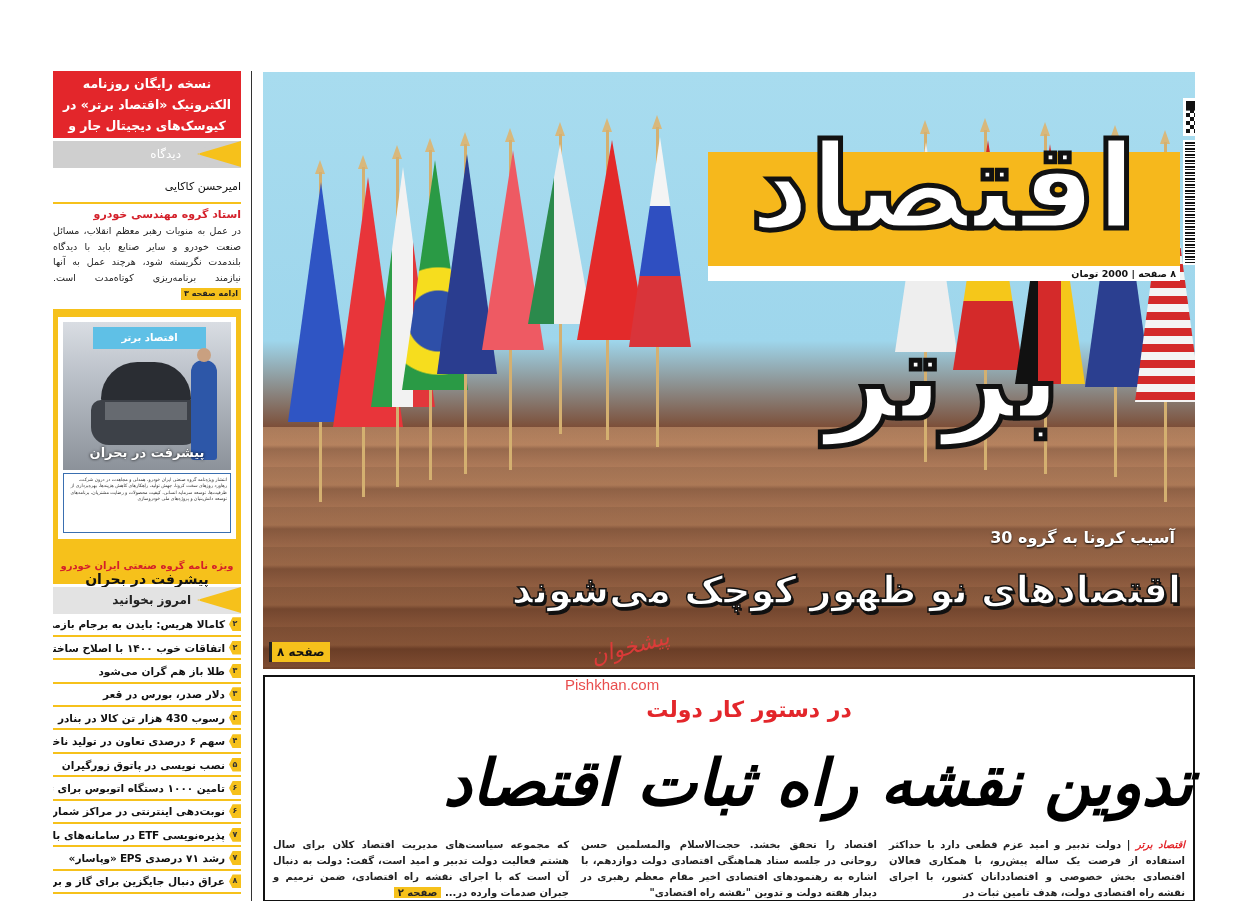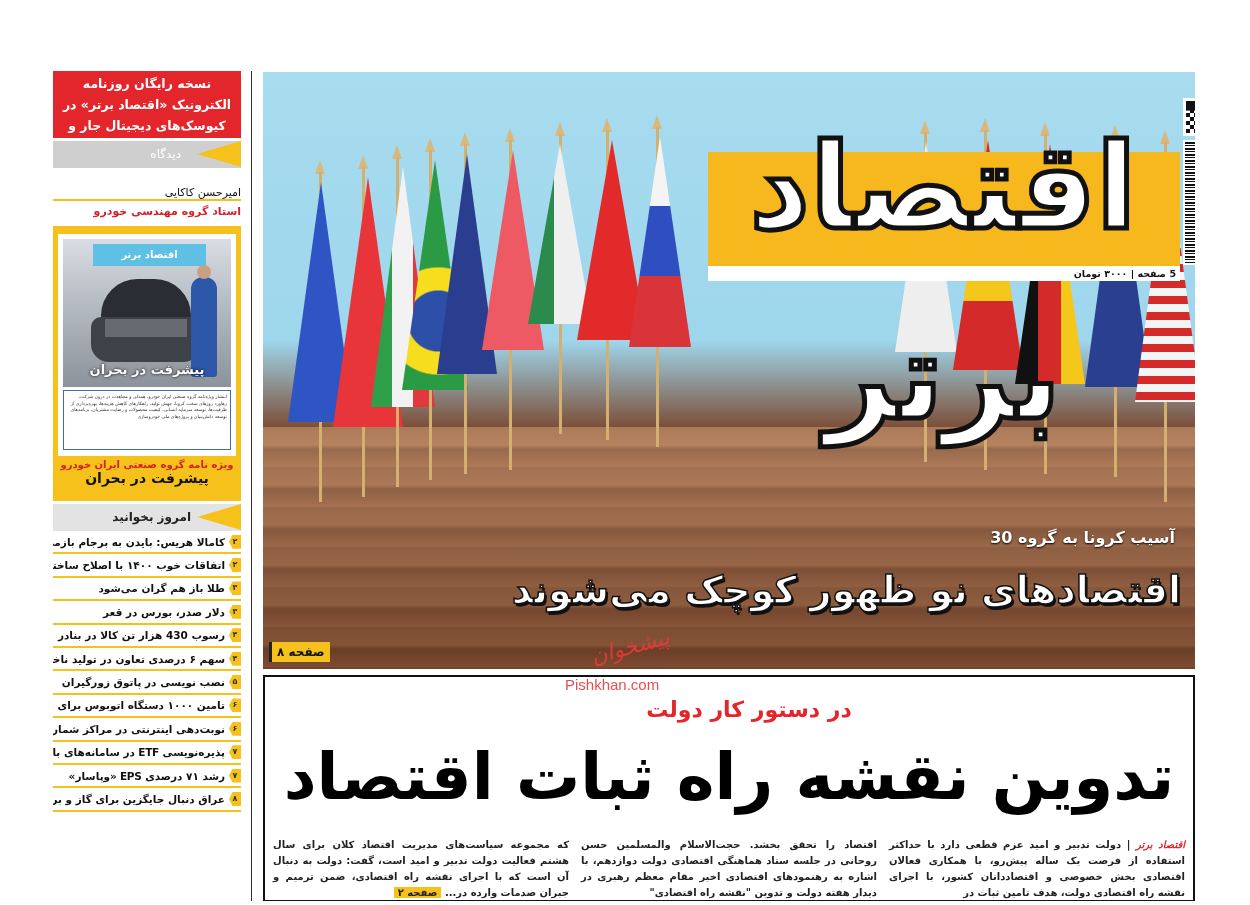--- a/index.html
+++ b/index.html
@@ -11,38 +11,38 @@
   .promo { background: #e3262b; color: #fff; font-weight: bold; font-size: 12.5px; line-height: 21px; text-align: center; padding: 2px 4px; height: 67px; }
   .sec-head { margin-top: 3px; height: 27px; background: #cfcfcf; position: relative; display: flex; align-items: center; justify-content: flex-end; padding-left: 20px; }
   .sec-head .chev { position: absolute; right: 0; top: 0; width: 0; height: 0; border-top: 13.5px solid transparent; border-bottom: 13.5px solid transparent; border-right: 44px solid #f6c11b; }
   .sec-head .chev-inner { position: absolute; right: 30px; top: 0; width: 0; height: 0; border-top: 13.5px solid #cfcfcf; border-bottom: 13.5px solid #cfcfcf; border-right: 12px solid transparent; }
   .sec-head span { color: #fff; font-size: 12px; position: absolute; right: 60px; top: 6px; }
   .sec-head.today { background: #e3e3e3; }
   .sec-head.today span { color: #222; font-weight: bold; right: 50px; }
   .sec-head.today .chev-inner { border-top-color: #e3e3e3; border-bottom-color: #e3e3e3; }
 
   .op-title { font-size: 15px; font-weight: bold; margin-top: 7px; text-align: right; letter-spacing: -0.3px; }
-  .op-author { font-size: 11px; margin-top: 18px; text-align: right; padding-bottom: 0; border-bottom: 2px solid #f6c11b; }
+  .op-author { font-size: 11px; margin-top: 12px; text-align: right; padding-bottom: 9px; border-bottom: 2px solid #f6c11b; }
   .op-role { color: #d4202a; font-size: 11px; font-weight: bold; margin-top: 4px; }
   .op-body { font-size: 9.5px; line-height: 15.5px; margin-top: 2px; text-align: justify; color: #222; }
   .cont-tag { display: inline-block; background: #f6c11b; font-size: 8px; font-weight: bold; padding: 0 3px; line-height: 12px; }
 
   .supp { margin-top: 8px; border-top: 2px solid #f6c11b; background: #f6c11b; height: 275px; padding: 6px 5px 0 5px; position: relative; }
   .supp-img { background: #fff; height: 222px; padding: 5px; }
   .supp-photo { position: relative; height: 148px; background: linear-gradient(180deg,#d9dde3 0%, #b8bec6 40%, #8c929a 100%); overflow: hidden; }
   .supp-mast { position: absolute; top: 5px; left: 30px; right: 25px; height: 22px; background: #5fc0e6; color: #fff; font-size: 10px; font-weight: bold; text-align: center; line-height: 22px; }
   .car { position: absolute; left: 28px; top: 40px; width: 110px; height: 90px; }
   .car .hood { position: absolute; left: 10px; top: 0; width: 90px; height: 40px; background: #2a2d33; border-radius: 40px 40px 4px 4px; }
   .car .body { position: absolute; left: 0; top: 38px; width: 110px; height: 45px; background: #3d4148; border-radius: 10px 10px 18px 18px; }
   .car .engine { position: absolute; left: 14px; top: 40px; width: 82px; height: 18px; background: #666a70; }
   .worker { position: absolute; right: 14px; top: 38px; width: 26px; height: 100px; background: #2d57a8; border-radius: 12px 12px 3px 3px; }
   .worker::before { content: ""; position: absolute; top: -12px; left: 6px; width: 14px; height: 14px; border-radius: 50%; background: #c9a080; }
   .supp-caption { position: absolute; bottom: 10px; left: 0; right: 0; text-align: center; color: #fff; font-size: 13px; font-weight: bold; text-shadow: 0 0 3px #000; }
   .supp-text { margin-top: 3px; border: 1px solid #3a6fb0; height: 60px; padding: 3px; font-size: 4.6px; line-height: 6.5px; color: #333; overflow: hidden; }
-  .supp-sub { color: #d4202a; font-size: 10px; font-weight: bold; text-align: center; margin-top: 3px; }
+  .supp-sub { color: #d4202a; font-size: 10px; font-weight: bold; text-align: center; margin-top: 21px; }
   .supp-title { font-size: 14px; font-weight: bold; text-align: center; }
 
   .today-list { margin-top: 0; }
   .tl-item { display: flex; align-items: center; height: 23.4px; border-bottom: 2px solid #f6c11b; font-size: 10.5px; font-weight: bold; white-space: nowrap; overflow: hidden; letter-spacing: -0.3px; }
   .tl-num { flex: none; width: 12px; height: 14px; background: #f6c11b; clip-path: polygon(30% 0,100% 0,100% 100%,30% 100%,0 50%); font-size: 8px; line-height: 14px; text-align: center; margin-left: 4px; color: #333; }
 
   
   .vrule { position: absolute; left: 251px; top: 71px; width: 1px; height: 830px; background: #333; }
   .hero { position: absolute; left: 263px; top: 72px; width: 932px; height: 597px; overflow: hidden; background: linear-gradient(180deg,#a8dcef 0%, #9ed6ec 45%, #7b4a32 60%, #8a5538 100%); }
   .floor { position: absolute; left: 0; right: 0; top: 355px; bottom: 0; background: repeating-linear-gradient(180deg,#8e5a3c 0px,#a36a47 18px,#7c4a30 22px,#a06645 40px); }
@@ -64,40 +64,44 @@
   .dateline { position: absolute; left: 445px; top: 194px; width: 472px; height: 15px; background: #fff; color: #111; font-size: 9.5px; font-weight: bold; line-height: 15px; padding: 0 4px; display: flex; justify-content: space-between; }
   .kicker1 { position: absolute; right: 20px; top: 456px; color: #fff; font-size: 16px; font-weight: bold; text-shadow: 0 1px 2px #000; }
   .head1 { position: absolute; right: 14px; top: 496px; color: #fff; font-size: 38px; font-weight: bold; letter-spacing: -1px; -webkit-text-stroke: 1.5px #111; text-shadow: 2px 3px 0 #111; }
   .page-tag { position: absolute; left: 6px; top: 570px; background: #f6c11b; font-size: 12px; font-weight: bold; padding: 0 5px; height: 20px; line-height: 20px; border-left: 3px solid #222; }
 
   .watermark { position: absolute; left: 565px; top: 618px; color: #e63a3a; font-family: "Liberation Sans", sans-serif; font-size: 15px; direction: ltr; opacity: 0.9; }
   .watermark .fa { display: block; font-size: 22px; font-style: italic; margin-left: 25px; line-height: 58px; transform: rotate(-15deg); }
 
   .story { position: absolute; left: 263px; top: 675px; width: 932px; height: 226px; border: 2px solid #111; border-bottom-width: 1px; }
   .story-kicker { position: absolute; left: 0; right: 0; top: 20px; text-align: center; color: #e3262b; font-size: 22px; font-weight: bold; padding-left: 40px; }
-  .story-head { position: absolute; left: 0; right: 0; top: 50px; text-align: center; font-size: 64px; font-weight: bold; letter-spacing: -2px; color: #000; line-height: 100px; }
+  .story-head { position: absolute; left: 0; right: 0; top: 56px; text-align: right; font-size: 64px; font-weight: bold; letter-spacing: -2px; color: #000; line-height: 100px; font-style: italic; }
   .story-cols { position: absolute; left: 8px; right: 8px; top: 160px; display: flex; gap: 12px; }
   .col { flex: 1; font-size: 10px; line-height: 16px; font-weight: bold; color: #222; text-align: justify; }
   .col .brand { color: #e3262b; font-style: italic; }
   .col .cont { background: #f6c11b; padding: 0 4px; }
 </style>
 </head>
 <body>
 
 <aside class="sidebar">
   <div class="promo">نسخه رایگان روزنامه الکترونیک «اقتصاد برتر» در کیوسک‌های دیجیتال جار و طاقچه</div>
 
   <div class="sec-head">
     <div class="chev"></div>
     <div class="chev-inner"></div>
     <span>دیدگاه</span>
   </div>
 
   <div class="op-author">امیرحسن کاکایی</div>
   <div class="op-role">استاد گروه مهندسی خودرو</div>
+  <div class="op-body">
+    <span>در عمل به منویات رهبر معظم انقلاب، مسائل صنعت خودرو و سایر صنایع باید با دیدگاه بلندمدت نگریسته شود، هرچند عمل به آنها نیازمند برنامه‌ریزی کوتاه‌مدت است.</span>
+    <span class="cont-tag">ادامه صفحه ۳</span>
+  </div>
 
   <div class="supp">
     <div class="supp-img">
       <div class="supp-photo">
         <div class="supp-mast">اقتصاد برتر</div>
         <div class="car">
           <div class="hood"></div>
             <div class="body"></div>
             <div class="engine"></div>
         </div>
@@ -245,21 +249,21 @@
     </div>
 
 
   <div class="logo-band"></div>
   <div class="logo-text">اقتصاد برتر</div>
   <div class="qr">
       <div class="qr-grid"></div>
     </div>
   <div class="barcode"></div>
   <div class="dateline">
-    <span>5 صفحه | ۳۰۰۰ تومان</span>
+    <span>۸ صفحه | 2000 تومان</span>
   </div>
 
   <div class="kicker1">آسیب کرونا به گروه 30</div>
   <div class="head1">اقتصادهای نو ظهور کوچک می‌شوند</div>
   <div class="page-tag">صفحه ۸</div>
 </section>
 
 <div class="watermark">
   <span class="fa">پیشخوان</span>
   <span>Pishkhan.com</span>

